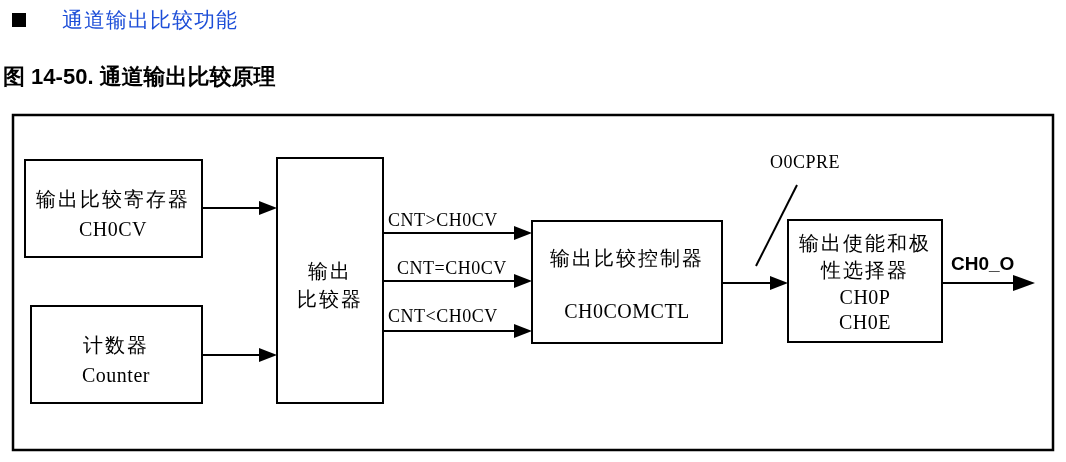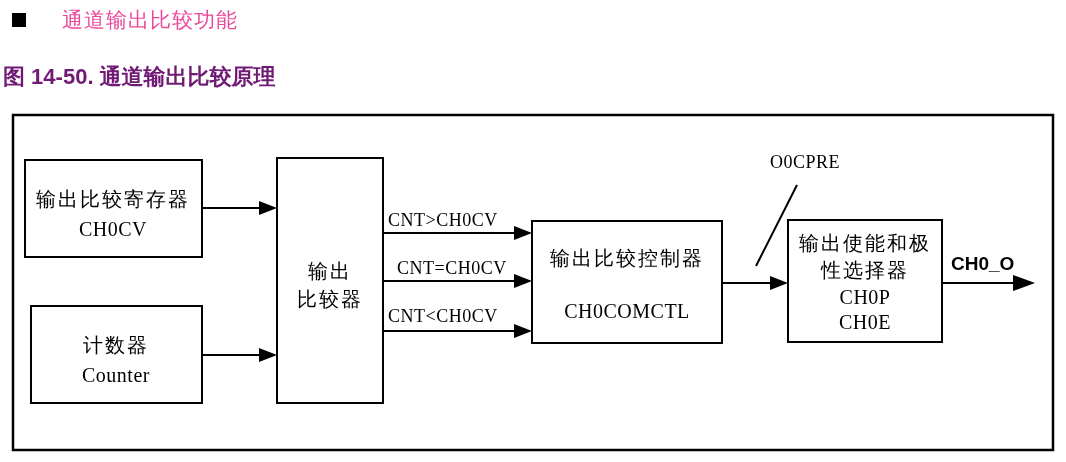--- a/index.html
+++ b/index.html
@@ -17,30 +17,30 @@
     align-items: center;
   }
   .bullet-square {
     width: 14px; height: 14px;
     background: #000000;
     display: inline-block;
     margin-right: 36px;
   }
   .bullet-text {
     font-size: 21px;
-    color: #ec4899;
+    color: #1d4ed8;
     letter-spacing: 1px;
     font-family: Liberation Sans, sans-serif;
   }
   .figure-title {
     position: absolute;
     left: 3px; top: 62px;
     font-size: 22px;
     font-weight: bold;
-    color: #701a75;
+    color: #000000;
     font-family: "Liberation Sans", "DejaVu Sans", sans-serif;
   }
   svg.diagram {
     position: absolute;
     left: 0; top: 0;
   }
   .box {
     fill: #ffffff;
     stroke: #000000;
     stroke-width: 2;

